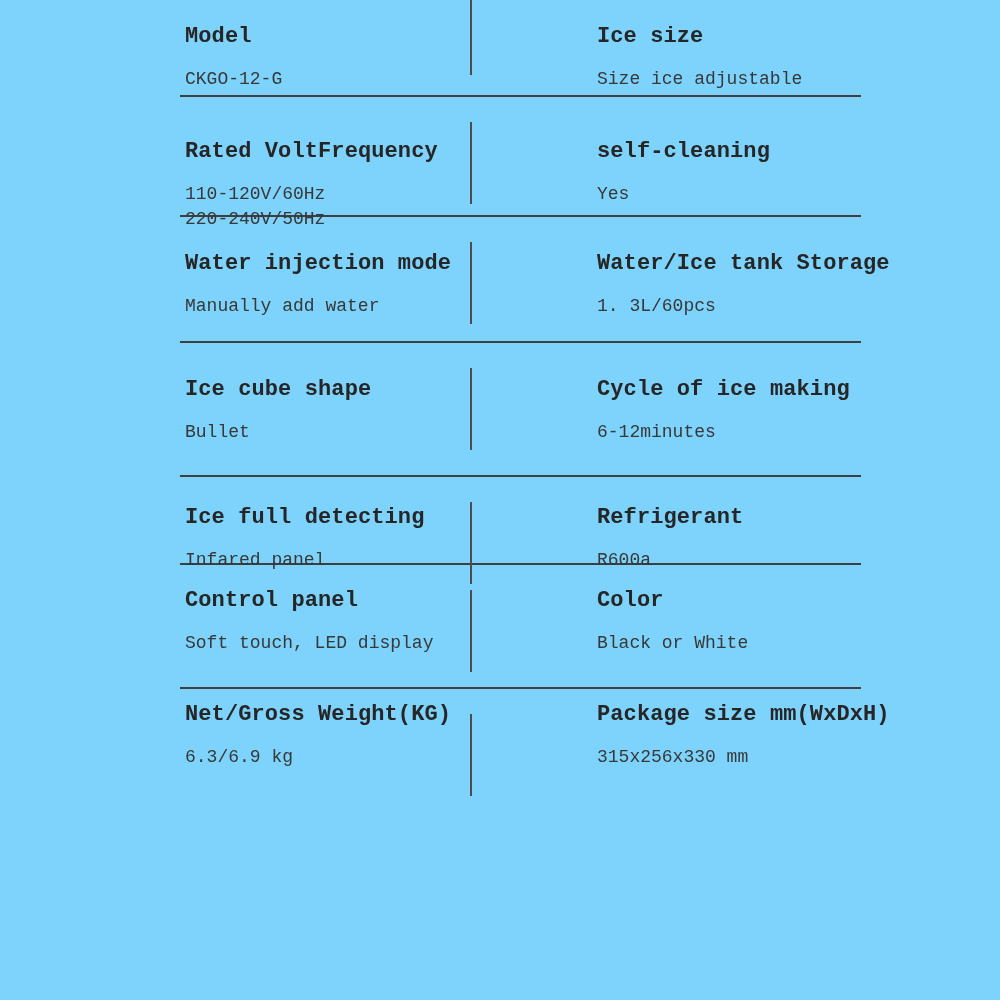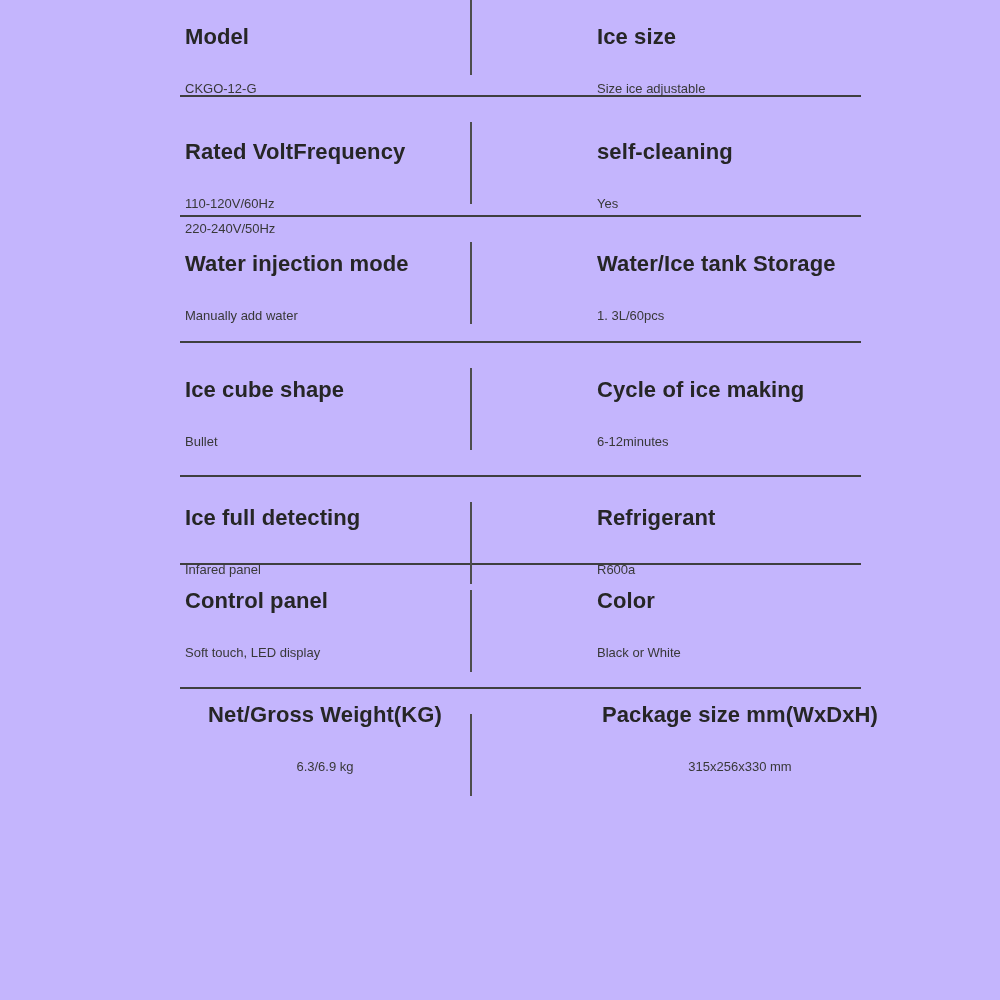--- a/index.html
+++ b/index.html
@@ -10,31 +10,32 @@
   body {
     width: 1000px;
     height: 1000px;
     font-family: "Liberation Sans", sans-serif;
     -webkit-font-smoothing: antialiased;
   }
   .spec-table {
     position: relative;
     width: 1000px;
     height: 1000px;
-    background: #c4b5fd;
+    background: #7dd3fc;
     overflow: hidden;
+    font-family: Liberation Mono, monospace;
   }
   .spec-row {
     position: relative;
     margin-left: 180px;
     width: 681px;
     box-sizing: border-box;
     border-bottom: 2px solid var(--line-color, #3f3f3f);
   }
-  .spec-row:last-child { border-bottom: none; text-align: center; }
+  .spec-row:last-child { border-bottom: none; }
 
   
   .spec-row:nth-child(1) { height: 97px;  --pt: 23px; }
   .spec-row:nth-child(2) { height: 120px; --pt: 41px; }
   .spec-row:nth-child(3) { height: 126px; --pt: 33px; }
   .spec-row:nth-child(4) { height: 134px; --pt: 33px; }
   .spec-row:nth-child(5) { height: 88px; --pt: 27px; }
   .spec-row:nth-child(6) { height: 124px; --pt: 22px; }
   .spec-row:nth-child(7) { height: 118px; --pt: 12px; }
   .spec-row:nth-child(8) { height: 140px; --pt: 29px; }
@@ -58,22 +59,22 @@
 
   .label {
     font-size: 22px;
     font-weight: 700;
     line-height: 28px;
     color: var(--heading-color, #262626);
     letter-spacing: 0.1px;
     white-space: nowrap;
   }
   .value {
-    margin-top: 25px;
-    font-size: 13px;
+    margin-top: 16px;
+    font-size: 18px;
     font-weight: 400;
     line-height: 25px;
     color: var(--value-color, #383838);
     white-space: nowrap;
   }
   
   .spec-row:nth-child(8) .value { padding-left: 7px; }
 </style>
 </head>
 <body style="background: rgb(255, 255, 255);">

